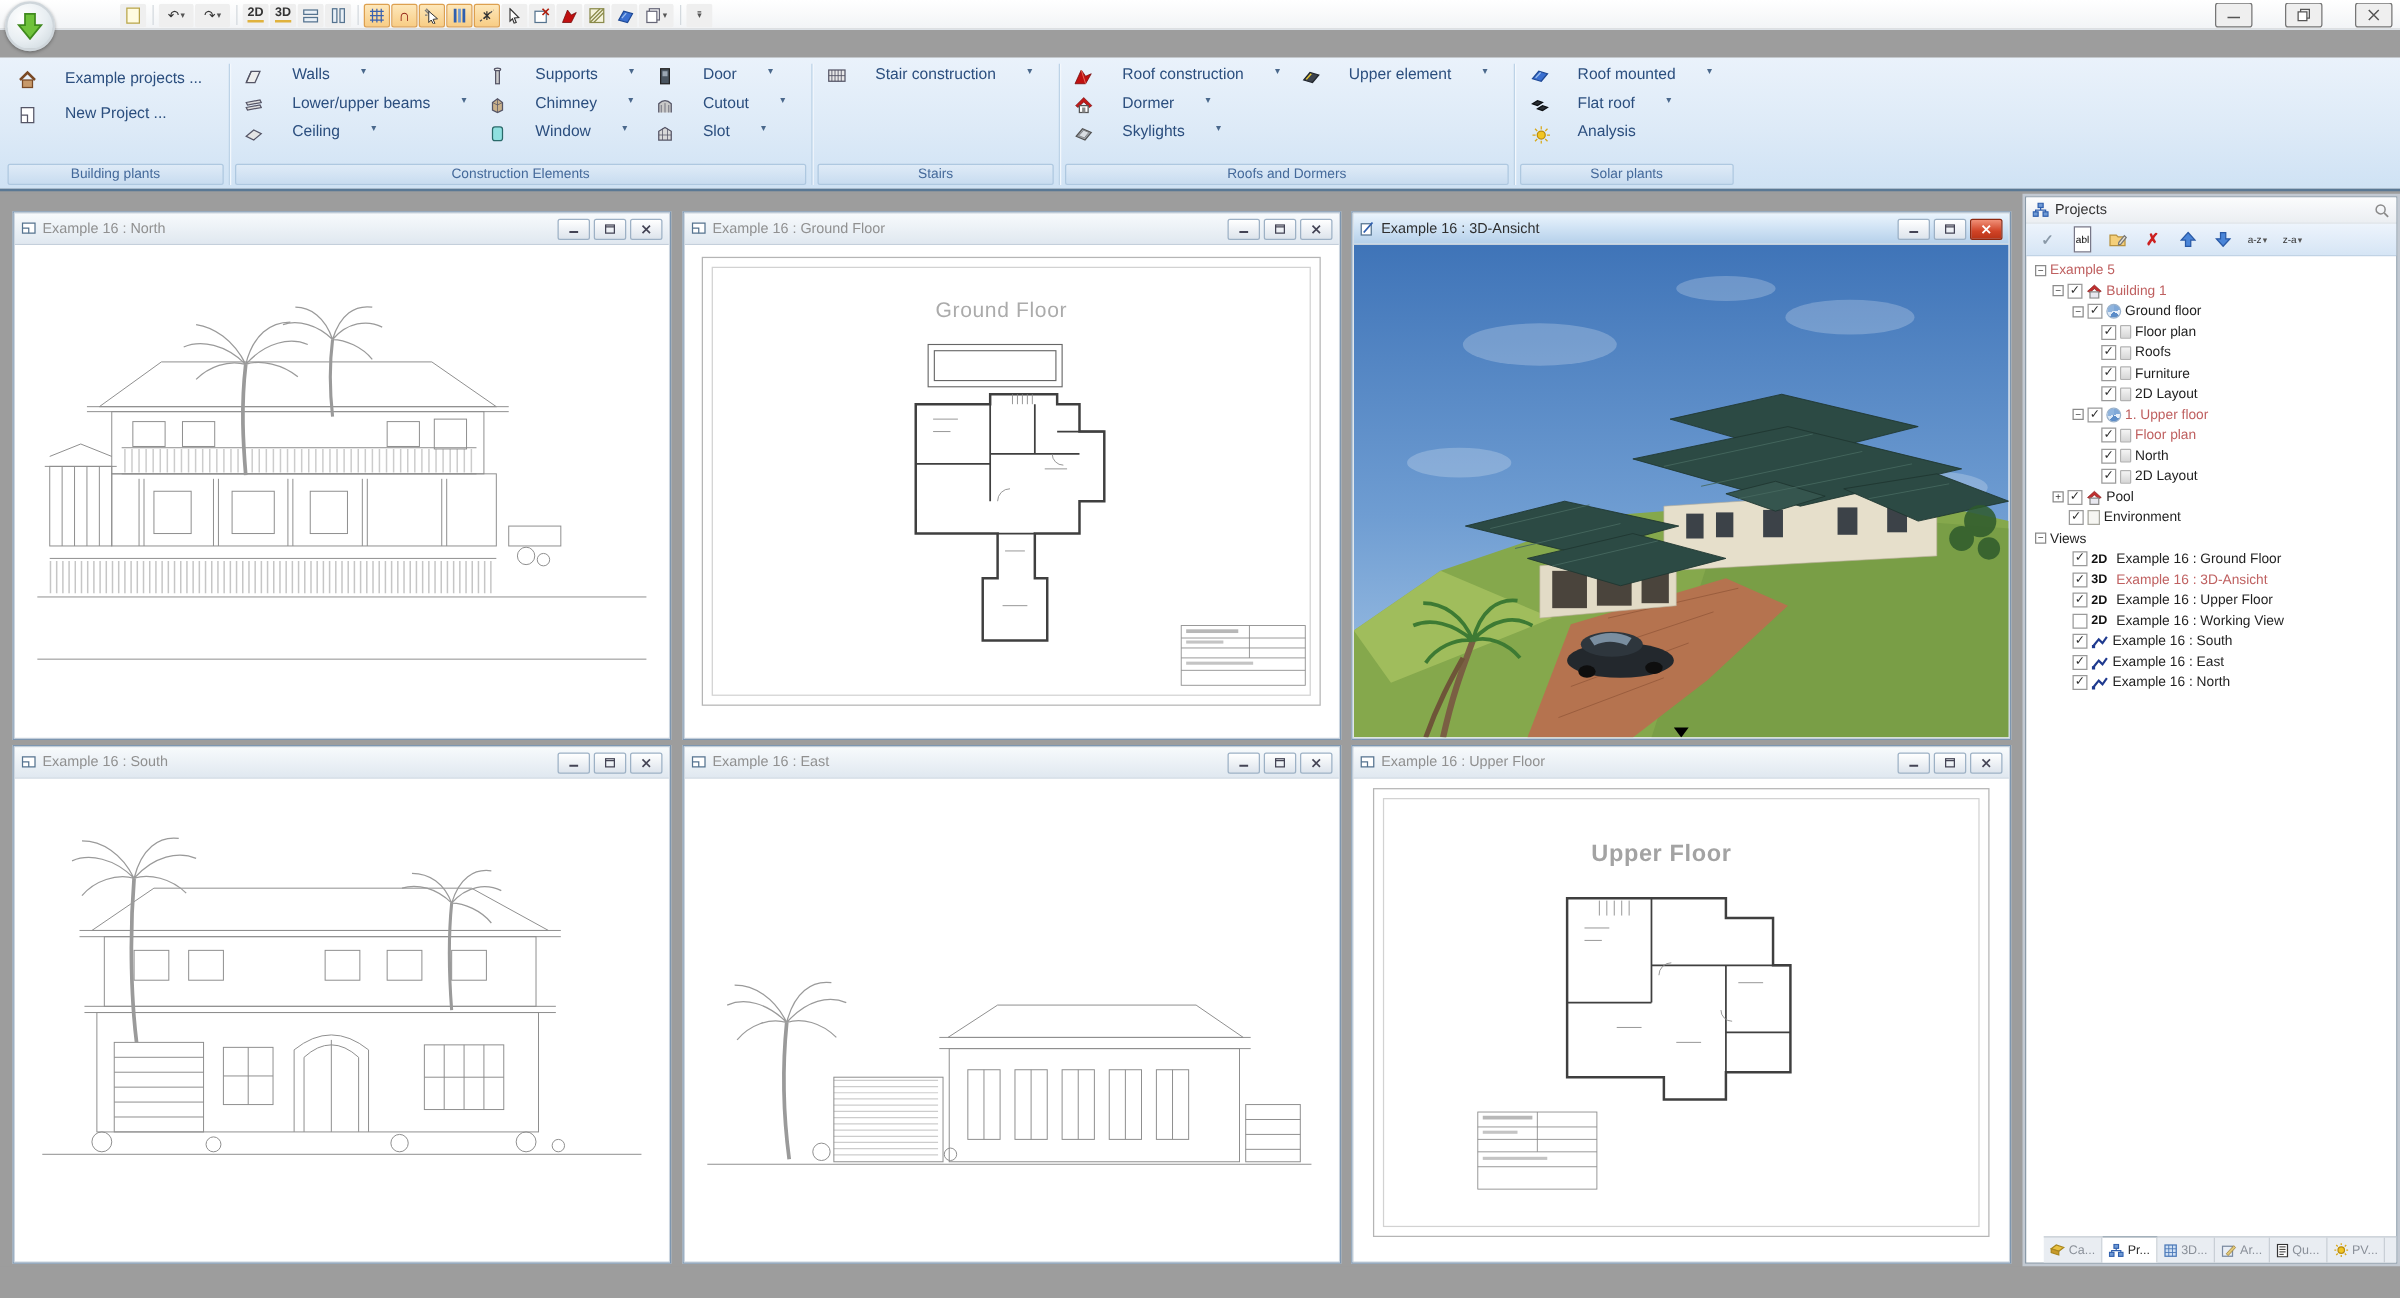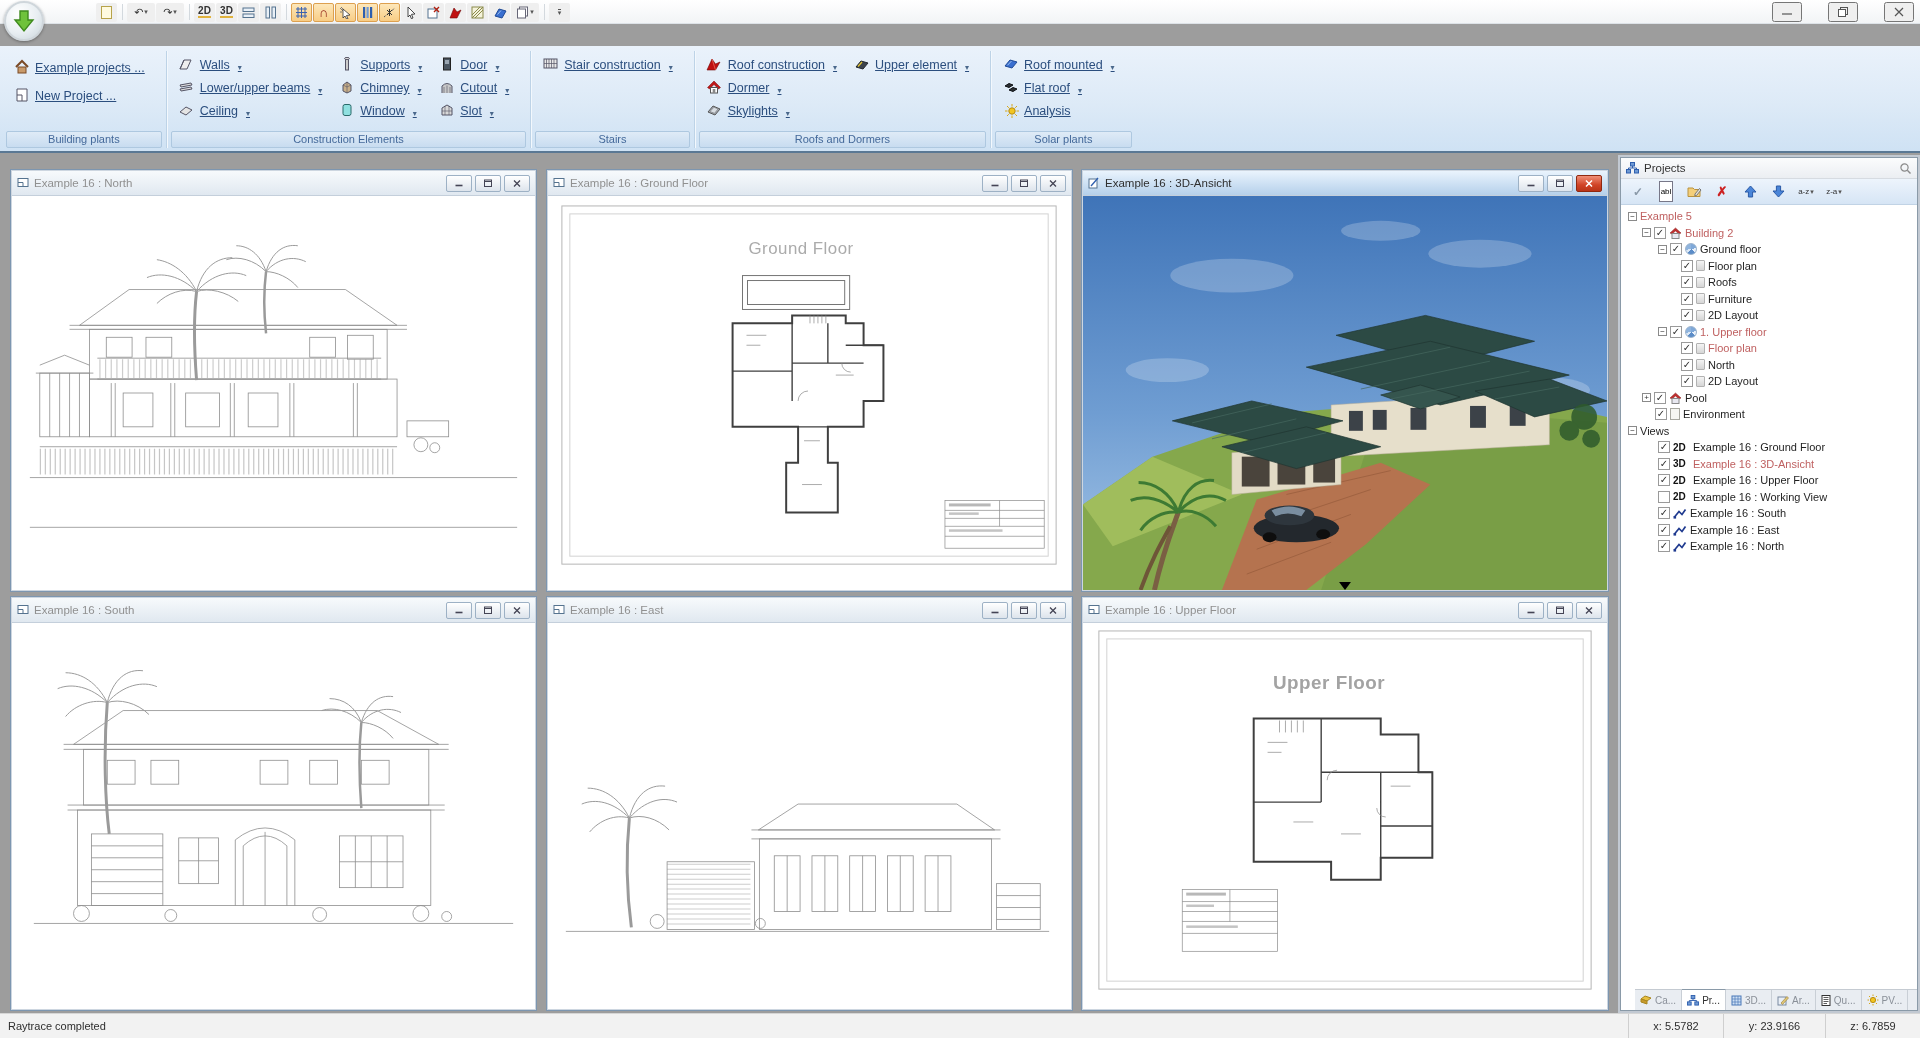--- a/index.html
+++ b/index.html
@@ -39,22 +39,22 @@
   .ribbon { position:absolute; left:0; top:46px; right:0; height:107px;
     background:linear-gradient(#eaf2fb 0%, #ddeaf7 55%, #cfe2f4 100%);
     border-bottom:2px solid #5a7894; display:flex; align-items:stretch; padding:2px 0 0 2px; z-index:20; }
   .rgroup { display:flex; flex-direction:column; padding:0 2px; }
   .rbody { flex:1; display:flex; align-items:flex-start; padding:4px 6px 0; }
   .rlabel { height:17px; margin:0 2px 3px; background:linear-gradient(#dfebf7,#c8dcf0);
     border:1px solid #aec8e0; border-radius:2px; text-align:center; font-size:11px;
     color:#44699a; line-height:15px; padding:0 10px; }
   .rsep { width:1px; background:#bdd3e7; margin:3px 0; box-shadow:1px 0 0 #f3f8fd; }
   .rcol { display:flex; flex-direction:column; gap:3px; margin-right:10px; }
-  .ritem { display:flex; align-items:flex-end; gap:5px; height:20px; font-size:12.5px;
-    color:#2b4e7e; white-space:nowrap; padding:0 3px; border-radius:2px;text-decoration:underline; }
+  .ritem { display:flex; align-items:flex-start; gap:22px; height:20px; font-size:12.5px;
+    color:#2b4e7e; white-space:nowrap; padding:0 3px; border-radius:2px; }
   .ritem .arr { font-size:8px; color:#4a688c; margin-left:3px; }
   .ric { width:17px; height:17px; flex:0 0 17px; display:flex; align-items:center; justify-content:center; }
   .rcol.wiz { gap:8px; margin-top:3px; }
 
   
   .mdi { position:absolute; left:0; top:155px; right:302px; bottom:25px; background:#9d9d9d; }
   .win { position:absolute; background:#fff; border:1px solid #7d96b0; box-shadow:0 0 0 1px #cdd6e0 inset; }
   .wtitle { position:absolute; left:1px; right:1px; top:1px; height:25px;
     background:linear-gradient(#f7fafc,#e0e8f0); border-bottom:1px solid #c4cfdb;
     display:flex; align-items:center; gap:5px; padding:0 5px; }
@@ -917,21 +917,21 @@
           <span class="exp">−</span>
           <span class="red">Example 5</span>
         </div>
         <div class="trow" style="padding-left:19px">
           <span class="exp">−</span>
           <span class="cb">✓</span>
           <svg width="13" height="12" viewBox="0 0 13 12">
               <path d="M1 6 L6.5 1 L12 6 L10 7 L6.5 4 L3 7 Z" fill="#c03030" stroke="#801818" stroke-width="0.5"></path>
               <rect x="3" y="6.5" width="7" height="5" fill="#e8e8f0" stroke="#888"></rect>
             </svg>
-          <span class="red">Building 2</span>
+          <span class="red">Building 1</span>
         </div>
         <div class="trow" style="padding-left:35px">
           <span class="exp">−</span>
           <span class="cb">✓</span>
           <span class="ic-floor"></span>
           <span>Ground floor</span>
         </div>
         <div class="trow" style="padding-left:58px">
           <span class="cb">✓</span>
           <span class="layer-ic"></span>
@@ -1081,22 +1081,14 @@
               <g stroke="#d8a818">
                 <path d="M6 0.5 V2 M6 10 V11.5 M0.5 6 H2 M10 6 H11.5 M2 2 L3.2 3.2 M8.8 8.8 L10 10 M10 2 L8.8 3.2 M2 10 L3.2 8.8"></path>
               </g>
             </svg>
           <span>PV...</span>
         </div>
       </div>
     </div>
   </div>
 
-  <div class="statusbar">
-    <span class="smsg">Raytrace completed</span>
-    <div class="scoords">
-      <span class="scell">x: 5.5782</span>
-      <span class="scell" style="width:102px">y: 23.9166</span>
-      <span class="scell">z: 6.7859</span>
-    </div>
-  </div>
 
 </div>
 
 </body></html>

